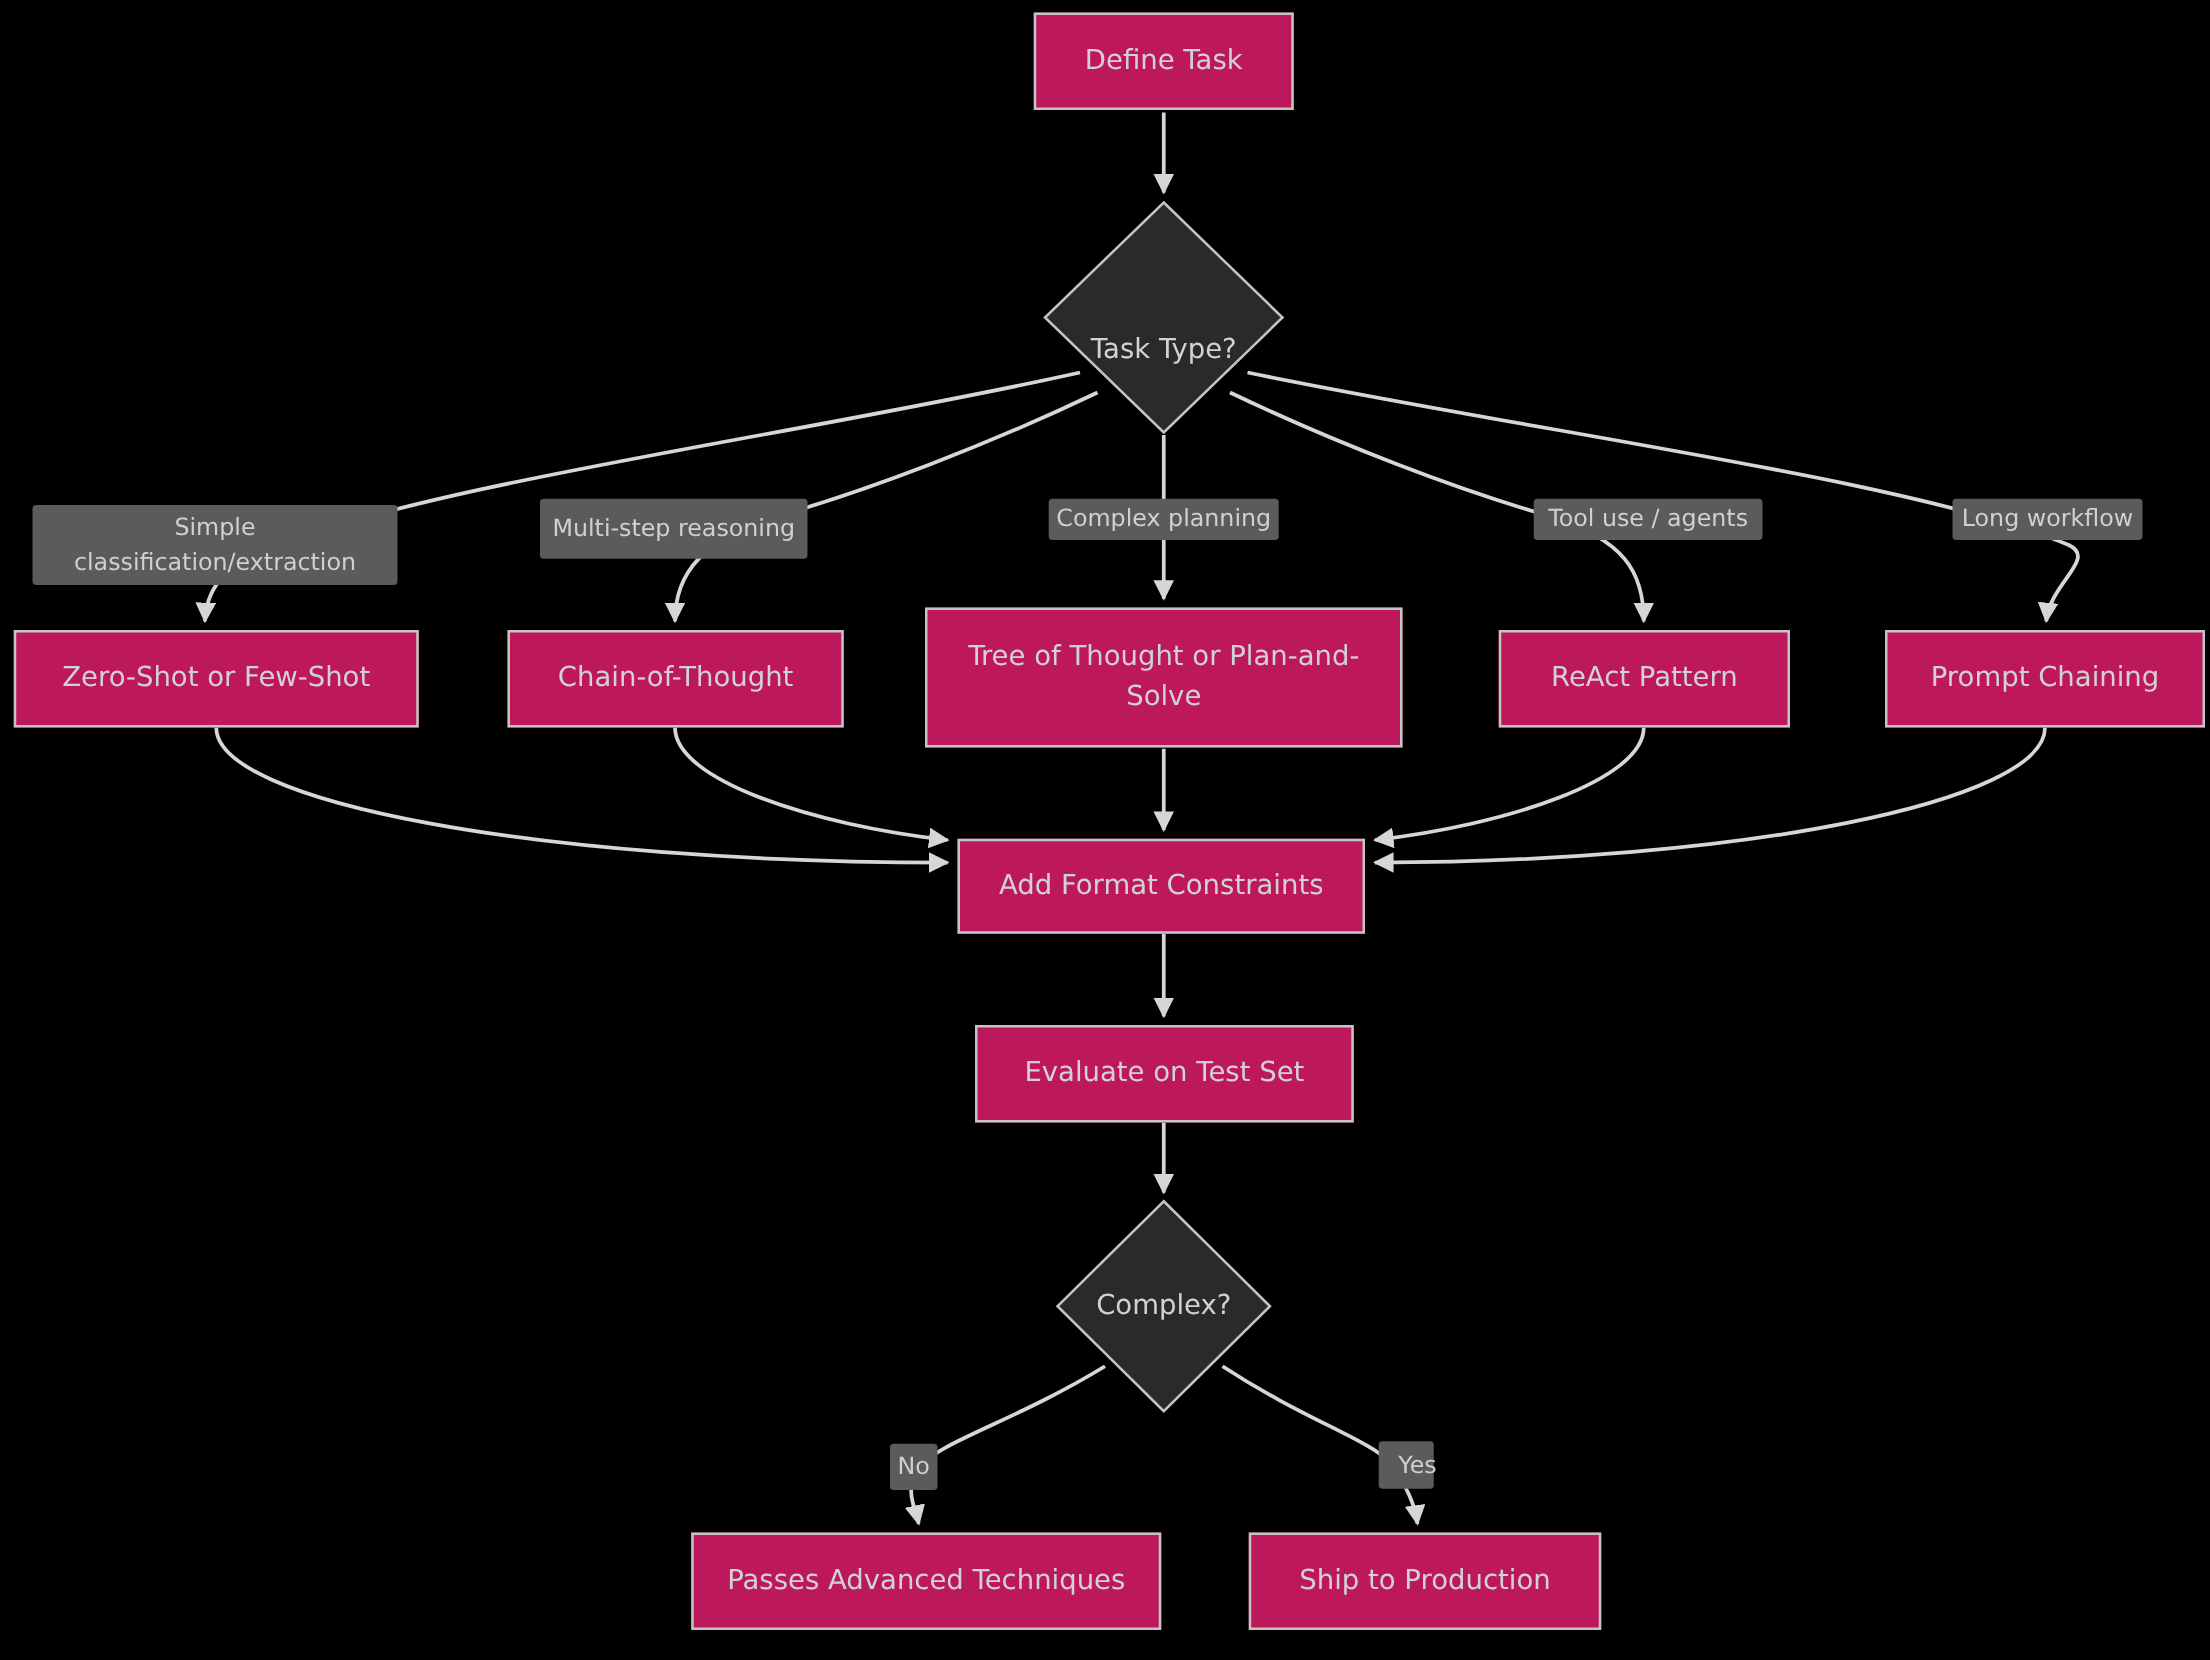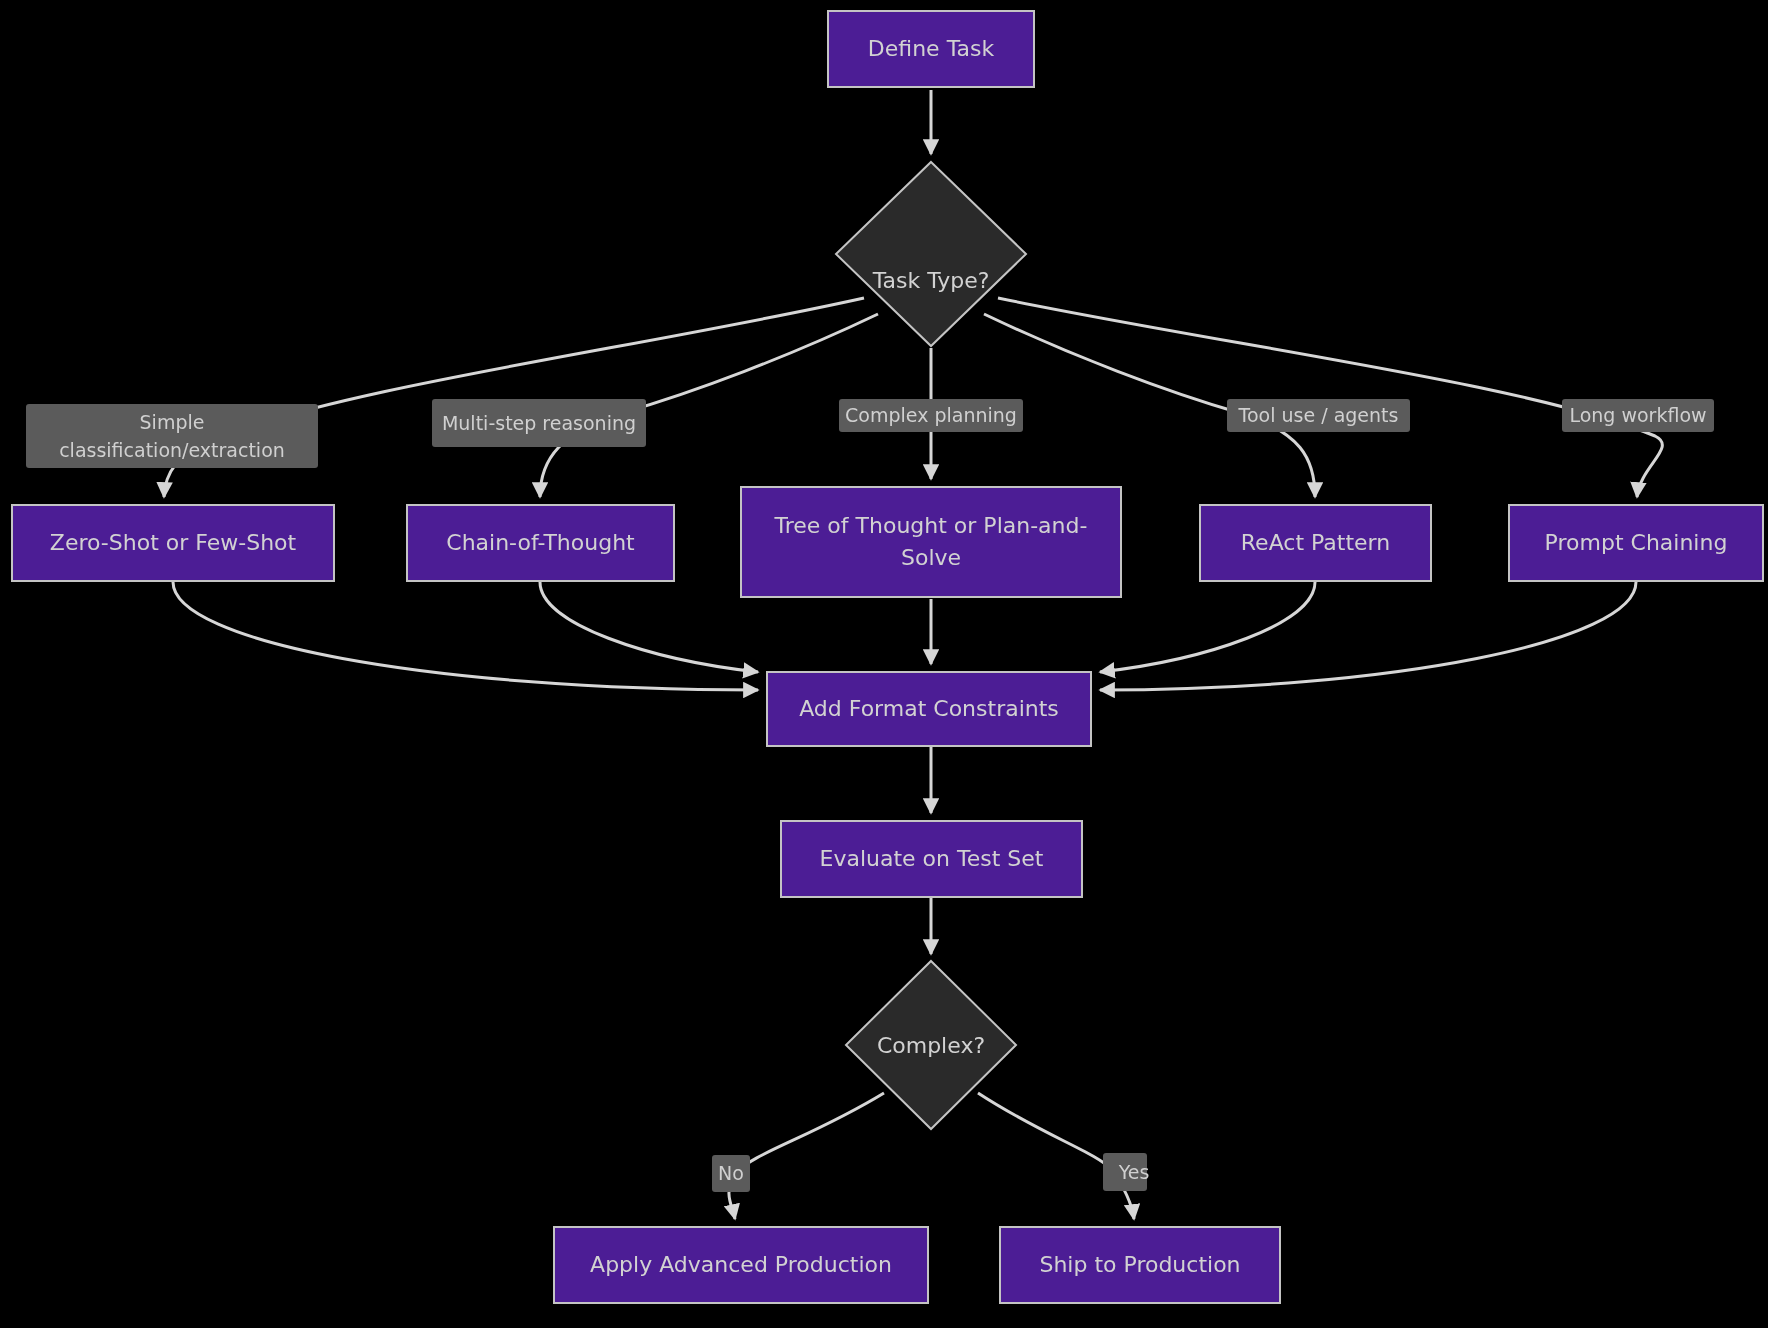--- a/index.html
+++ b/index.html
@@ -5,21 +5,21 @@
   html, body { margin:0; padding:0; background:#000; }
   .canvas {
     position:relative; width:1768px; height:1328px; background:#000000;
     font-family:"DejaVu Sans","Liberation Sans",sans-serif; overflow:hidden;
   }
   svg.edge-layer { position:absolute; left:0; top:0; width:1768px; height:1328px; }
   .edge-path { fill:none; stroke:#d6d6d6; stroke-width:3; }
   .diamond-shape { fill:#2a2a2a; stroke:#c4c4c4; stroke-width:2; }
   .node {
     position:absolute; box-sizing:border-box;
-    background:#4c1d95; border:2px solid #c4c4c4; color:#d2d2d2;
+    background:#be185d; border:2px solid #c4c4c4; color:#d2d2d2;
     display:flex; align-items:center; justify-content:center; text-align:center;
     font-size:22px; line-height:1.45; padding:0 10px;
   }
   .diamond-label {
     position:absolute; transform:translate(-50%,-50%);
     color:#d2d2d2; font-size:22px; white-space:nowrap;
   }
   .chip {
     position:absolute; box-sizing:border-box;
     background:#5b5b5b; color:#d0d0d0; border-radius:3px;
@@ -68,21 +68,21 @@
   <div class="node" style="left:740px; top:486px; width:382px; height:112px;">Tree of Thought or Plan-and-Solve</div>
 
   <div class="node" style="left:1199px; top:504px; width:233px; height:78px;">ReAct Pattern</div>
 
   <div class="node" style="left:1508px; top:504px; width:256px; height:78px;">Prompt Chaining</div>
 
   <div class="node" style="left:766px; top:671px; width:326px; height:76px;">Add Format Constraints</div>
 
   <div class="node" style="left:780px; top:820px; width:303px; height:78px;">Evaluate on Test Set</div>
 
-  <div class="node" style="left:553px; top:1226px; width:376px; height:78px;">Apply Advanced Production</div>
+  <div class="node" style="left:553px; top:1226px; width:376px; height:78px;">Passes Advanced Techniques</div>
 
   <div class="node" style="left:999px; top:1226px; width:282px; height:78px;">Ship to Production</div>
 
   <div class="diamond-label" style="left:931px; top:254px;margin-top:26px;">Task Type?</div>
 
   <div class="diamond-label" style="left:931px; top:1045px;">Complex?</div>
 
   <div class="chip" style="left:26px; top:404px; width:292px; height:64px;">Simple classification/extraction</div>
 
   <div class="chip" style="left:432px; top:399px; width:214px; height:48px;">Multi-step reasoning</div>

